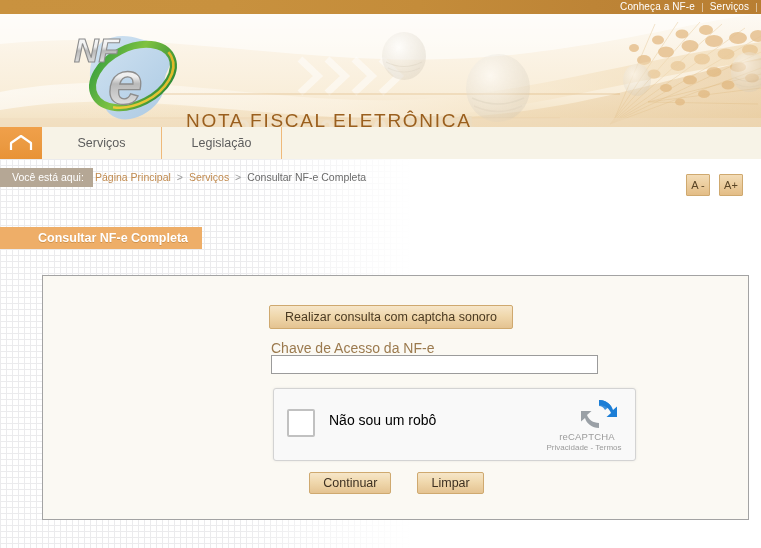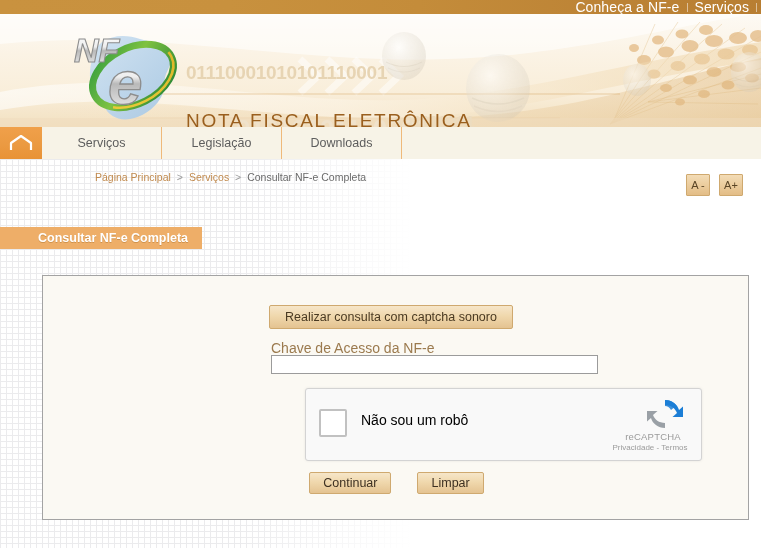--- a/index.html
+++ b/index.html
@@ -23,21 +23,21 @@
     position: absolute; top: 0; left: 0;
     width: 761px; height: 14px;
     background: linear-gradient(to right,
         #c9923f 0%, #c8913e 30%, #c48c3a 55%, #bd8436 78%, #b87e32 100%);
     display: flex; align-items: center; justify-content: flex-end;
     padding-right: 4px;
     z-index: 40;
   }
   .topbar-link {
     color: #ffffff;
-    font-size: 14px;
+    font-size: 10px;
     line-height: 14px;
     text-decoration: none;
     padding: 0 7px;
     white-space: nowrap;
     letter-spacing: 0.1px;
   }
   .topbar-sep {
     width: 1px; height: 9px;
     background: rgba(255,255,255,0.5);
   }
@@ -247,26 +247,25 @@
     font-size: 12px;
     padding: 0 4px;
     color: #222;
     font-family: "Liberation Sans", sans-serif;
     outline: none;
   }
 
   
   .recaptcha {
     position: absolute; left: 230px; top: 112px;
-    width: 397px; height: 73px;
+    width: 363px; height: 73px;
     background: #f9f9f9;
     border: 1px solid #d3d3d3;
     border-radius: 3px;
     box-shadow: 0 0 3px rgba(0,0,0,0.08);
-    margin-left: 32px;
   }
   .rc-check {
     position: absolute; left: 13px; top: 20px;
     width: 28px; height: 28px;
     background: #ffffff;
     border: 2px solid #c1c1c1;
     border-radius: 2px;
     cursor: pointer;
   }
   .rc-label {
@@ -434,21 +433,20 @@
         <g opacity="0.5">
           <ellipse cx="749" cy="58" rx="18" ry="20" fill="url(#sphereG)"></ellipse>
           <path d="M735,64 q14,7 28,0" stroke="#cbc2b2" stroke-width="1.1" fill="none" opacity="0.5"></path>
           <path d="M736,70 q13,6 26,0" stroke="#cbc2b2" stroke-width="1.1" fill="none" opacity="0.4"></path>
         </g>
 
         <rect x="0" y="104" width="761" height="9" fill="#f0dcbd" opacity="0.5"></rect>
       </g>
     </svg>
 
-    <div class="banner-binary-1">01110001010101110001</div>
     <div class="banner-binary-3">01010101110001</div>
     <div class="banner-binary-2">101110001</div>
 
     <div class="banner-title">NOTA FISCAL ELETRÔNICA</div>
 
     <div class="logo-wrap">
       <svg viewBox="0 0 136 106" width="136" height="106">
         <defs>
           <linearGradient id="mapG" x1="0" y1="0" x2="1" y2="1">
             <stop offset="0%" stop-color="#cfe2f2"></stop>
@@ -489,28 +487,28 @@
   </div>
 
   <div class="menubar">
     <div class="menu-home">
       <svg width="24" height="18" viewBox="0 0 24 18">
         <path d="M2,16 L2,9 L12,2 L22,9 L22,16" fill="none" stroke="#ffffff" stroke-width="2.2" stroke-linejoin="round"></path>
       </svg>
     </div>
     <a class="menu-item" href="#">Serviços</a>
     <a class="menu-item" href="#">Legislação</a>
-    <a class="menu-item" href="#">Downloads</a>
     <div class="menu-rest"></div>
   </div>
 
   <div class="checkerbg"></div>
   <div class="checker-fade"></div>
 
   <div class="crumbrow">
+    <div class="crumb-tag">Você está aqui:</div>
     <div class="crumb-path">
       <a class="crumb-link" href="#">Página Principal</a>
       <span class="crumb-sep">&gt;</span>
       <a class="crumb-link" href="#">Serviços</a>
       <span class="crumb-sep">&gt;</span>
       <span class="crumb-current">Consultar NF-e Completa</span>
     </div>
   </div>
 
   <div class="fontsize-wrap">

